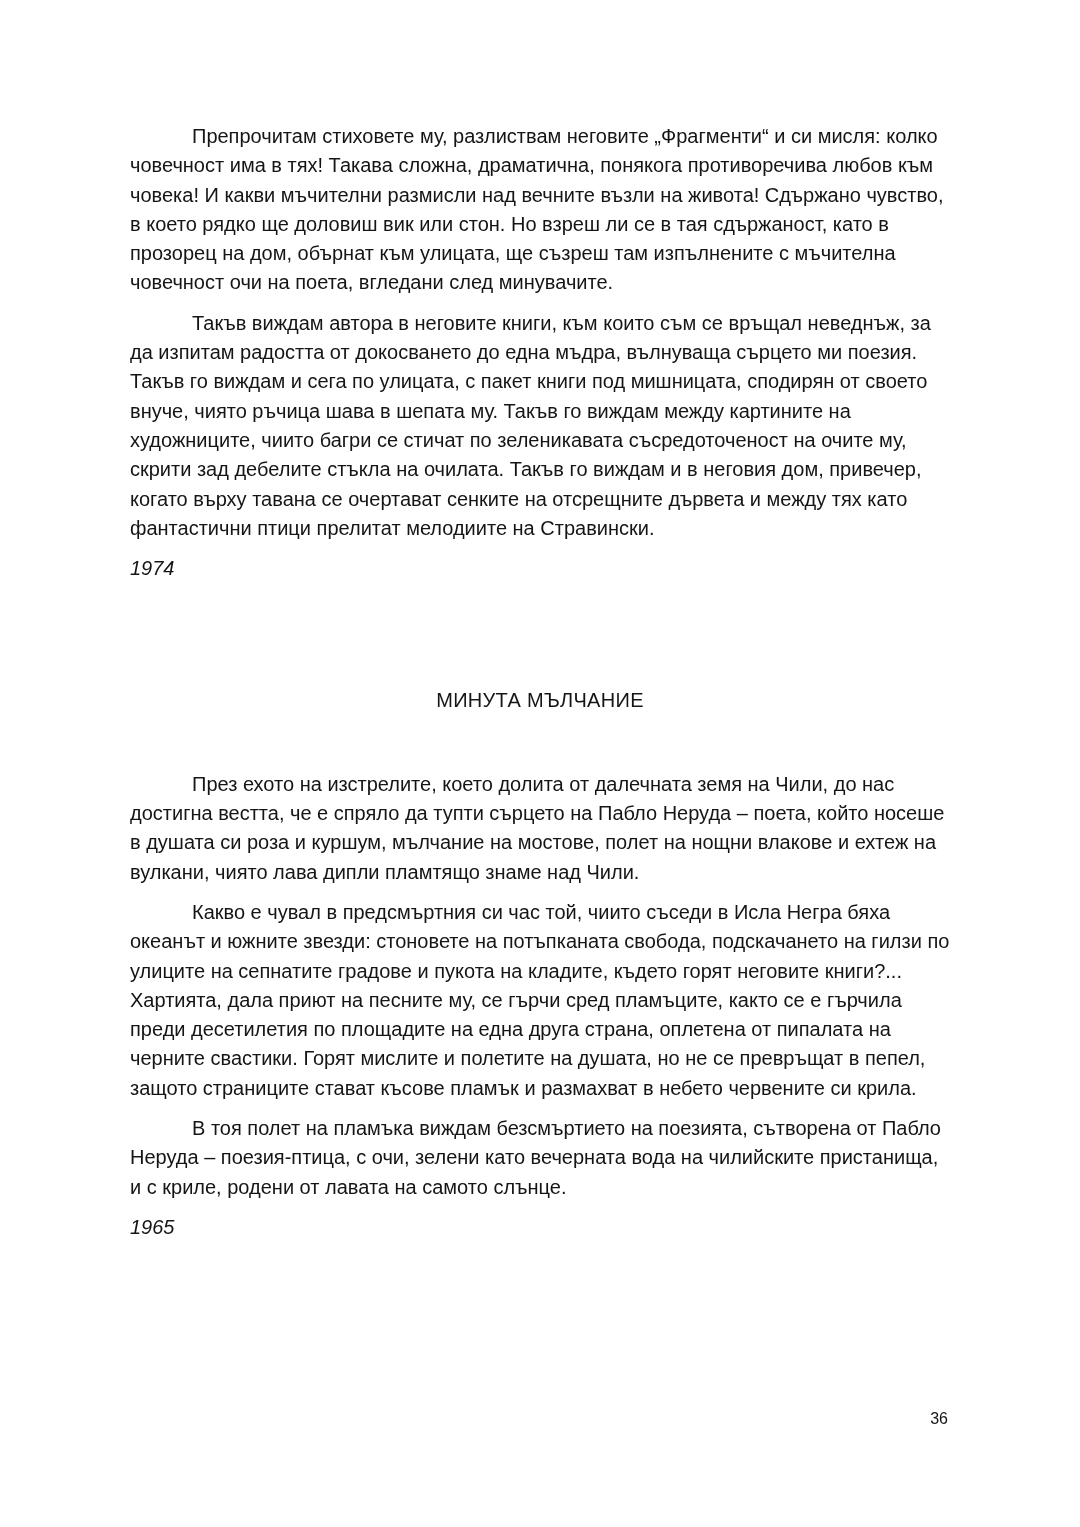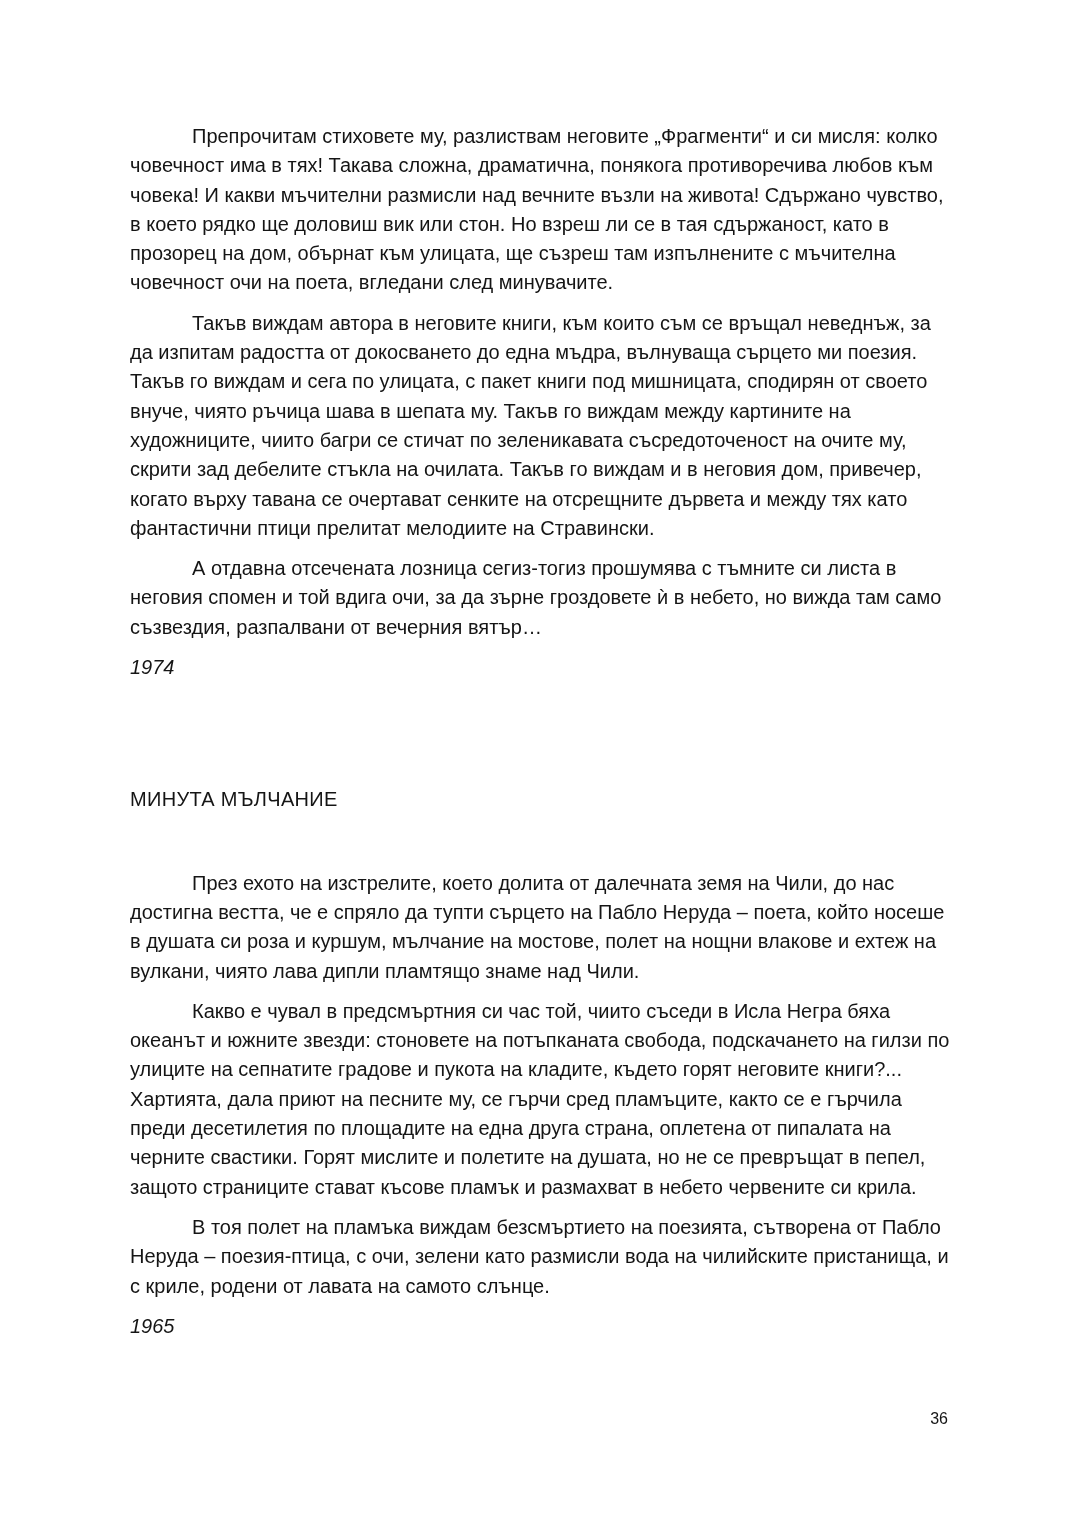--- a/index.html
+++ b/index.html
@@ -31,20 +31,21 @@
   .year {
     margin: 0 0 0 0;
     font-style: italic;
     text-indent: 0;
   }
   .essay-title {
     margin: 103px 0 54px 0;
     font-size: 20px;
     font-weight: 400;
     letter-spacing: 0.3px;
+    text-align: center;
   }
   .essay-2 .para:first-of-type {
     margin-top: 4px;
   }
   .page-number {
     position: absolute;
     top: 1404px;
     right: 132px;
     font-size: 16px;
     color: #151515;
@@ -52,28 +53,27 @@
 </style>
 </head>
 <body>
 
 <div class="page">
   <div class="text-block">
 
     <section>
       <p class="para">Препрочитам стиховете му, разлиствам неговите „Фрагменти“ и си мисля: колко човечност има в тях! Такава сложна, драматична, понякога противоречива любов към човека! И какви мъчителни размисли над вечните възли на живота! Сдържано чувство, в което рядко ще доловиш вик или стон. Но взреш ли се в тая сдържаност, като в прозорец на дом, обърнат към улицата, ще съзреш там изпълнените с мъчителна човечност очи на поета, вгледани след минувачите.</p>
       <p class="para">Такъв виждам автора в неговите книги, към които съм се връщал неведнъж, за да изпитам радостта от докосването до една мъдра, вълнуваща сърцето ми поезия. Такъв го виждам и сега по улицата, с пакет книги под мишницата, сподирян от своето внуче, чиято ръчица шава в шепата му. Такъв го виждам между картините на художниците, чиито багри се стичат по зеленикавата съсредоточеност на очите му, скрити зад дебелите стъкла на очилата. Такъв го виждам и в неговия дом, привечер, когато върху тавана се очертават сенките на отсрещните дървета и между тях като фантастични птици прелитат мелодиите на Стравински.</p>
-      <p class="para">А отдавна отсечената лозница сегиз-тогиз прошумява с тъмните си листа в неговия спомен и той вдига очи, за да зърне гроздовете ѝ в небето, но вижда там само съзвездия, разпалвани от вечерния вятър…</p>
       <p class="year">1974</p>
     </section>
 
     <section class="essay-2">
       <h2 class="essay-title">МИНУТА МЪЛЧАНИЕ</h2>
       <p class="para">През ехото на изстрелите, което долита от далечната земя на Чили, до нас достигна вестта, че е спряло да тупти сърцето на Пабло Неруда – поета, който носеше в душата си роза и куршум, мълчание на мостове, полет на нощни влакове и ехтеж на вулкани, чиято лава дипли пламтящо знаме над Чили.</p>
       <p class="para">Какво е чувал в предсмъртния си час той, чиито съседи в Исла Негра бяха океанът и южните звезди: стоновете на потъпканата свобода, подскачането на гилзи по улиците на сепнатите градове и пукота на кладите, където горят неговите книги?... Хартията, дала приют на песните му, се гърчи сред пламъците, както се е гърчила преди десетилетия по площадите на една друга страна, оплетена от пипалата на черните свастики. Горят мислите и полетите на душата, но не се превръщат в пепел, защото страниците стават късове пламък и размахват в небето червените си крила.</p>
-      <p class="para">В тоя полет на пламъка виждам безсмъртието на поезията, сътворена от Пабло Неруда – поезия-птица, с очи, зелени като размисли вода на чилийските пристанища, и с криле, родени от лавата на самото слънце.</p>
+      <p class="para">В тоя полет на пламъка виждам безсмъртието на поезията, сътворена от Пабло Неруда – поезия-птица, с очи, зелени като вечерната вода на чилийските пристанища, и с криле, родени от лавата на самото слънце.</p>
       <p class="year">1965</p>
     </section>
 
   </div>
 
   <div class="page-number">36</div>
 </div>
 
 </body></html>

